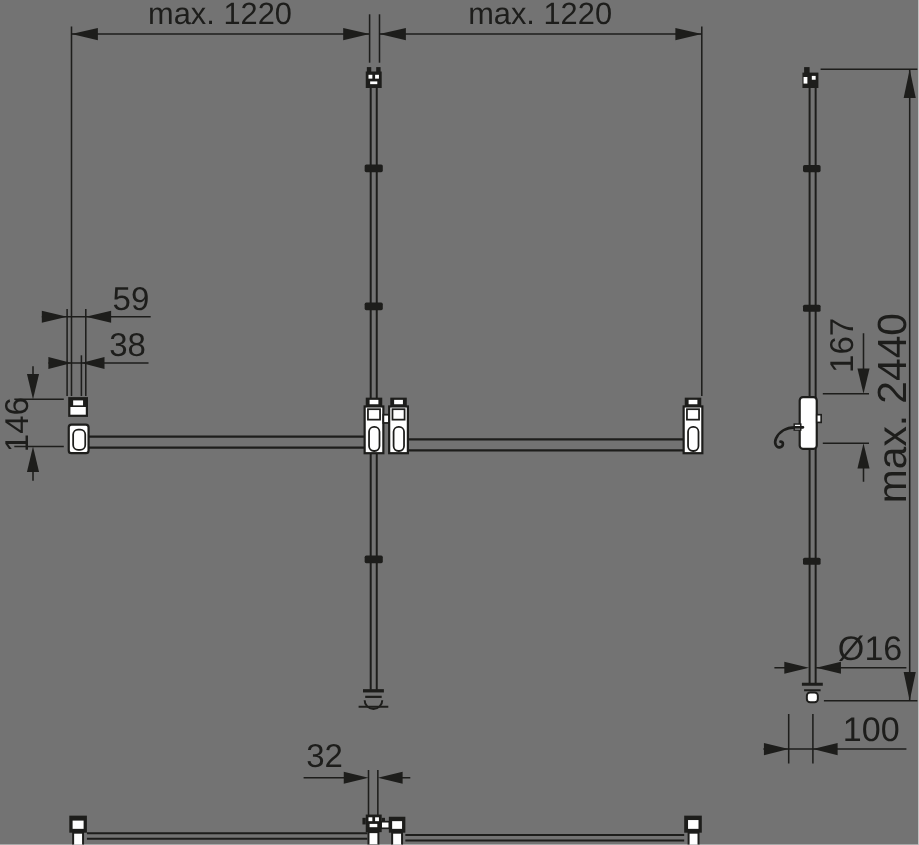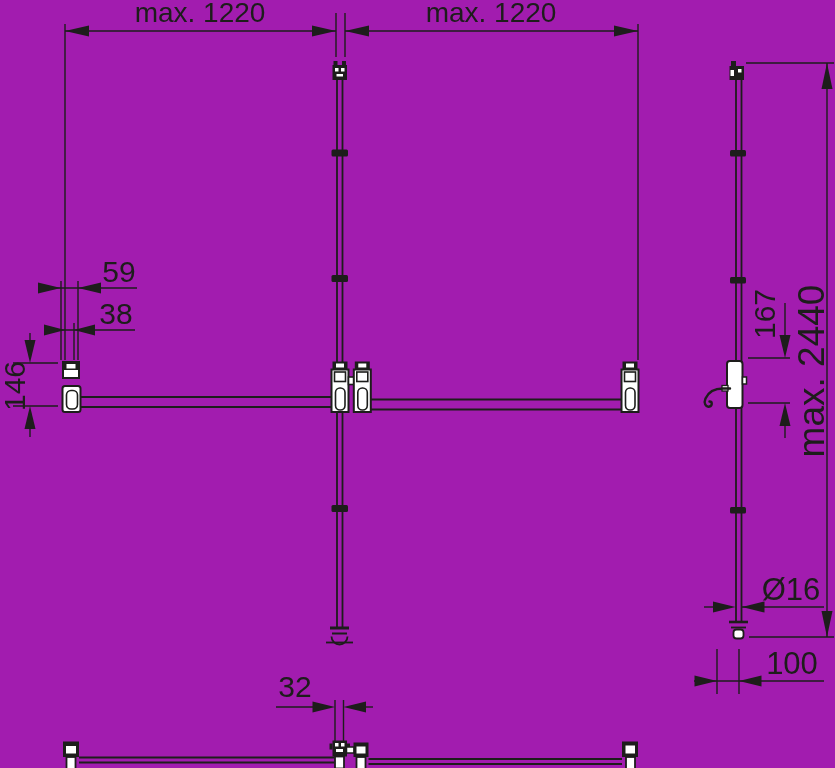--- a/index.html
+++ b/index.html
@@ -1,16 +1,16 @@
 <!DOCTYPE html>
 <html><head>
 <meta charset="utf-8">
 <style>
   html,body{margin:0;padding:0;background:#ffffff;}
-  .stage{position:relative;width:835px;height:768px;background:#a21caf;overflow:hidden;}
+  .stage{position:relative;width:835px;height:768px;background:#737373;overflow:hidden;}
   svg{display:block;}
   .ln{stroke:#1d1d1b;fill:none;}
   .fl{fill:#1d1d1b;stroke:none;}
   .wh{fill:#ffffff;stroke:none;}
   .box{fill:#ffffff;stroke:#1d1d1b;}
   text{font-family:"Liberation Sans","DejaVu Sans",sans-serif;fill:#1d1d1b;}
   .t28{font-size:28px;}
   .t30{font-size:30px;}
   .t31{font-size:31px;}
   .t37{font-size:37px;}

